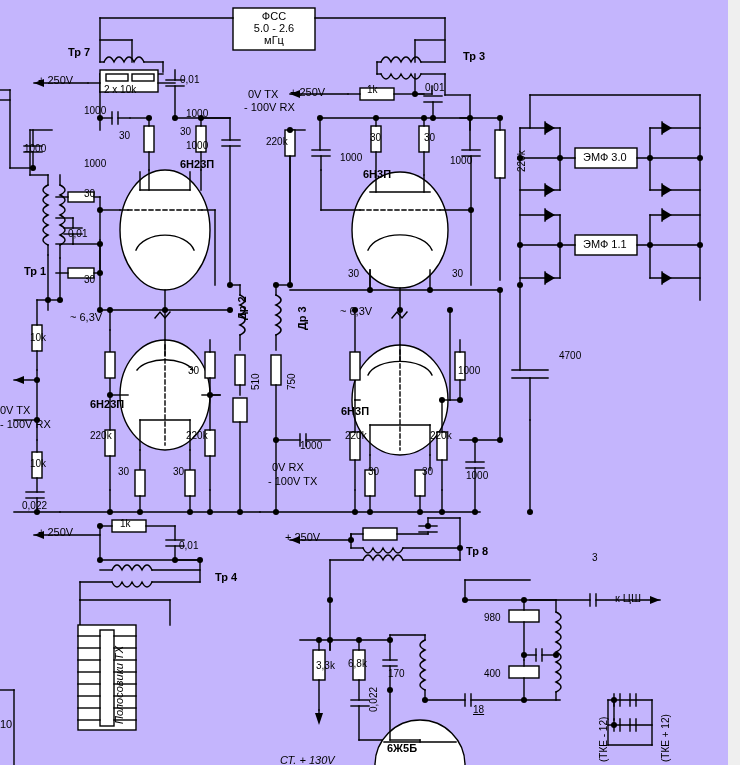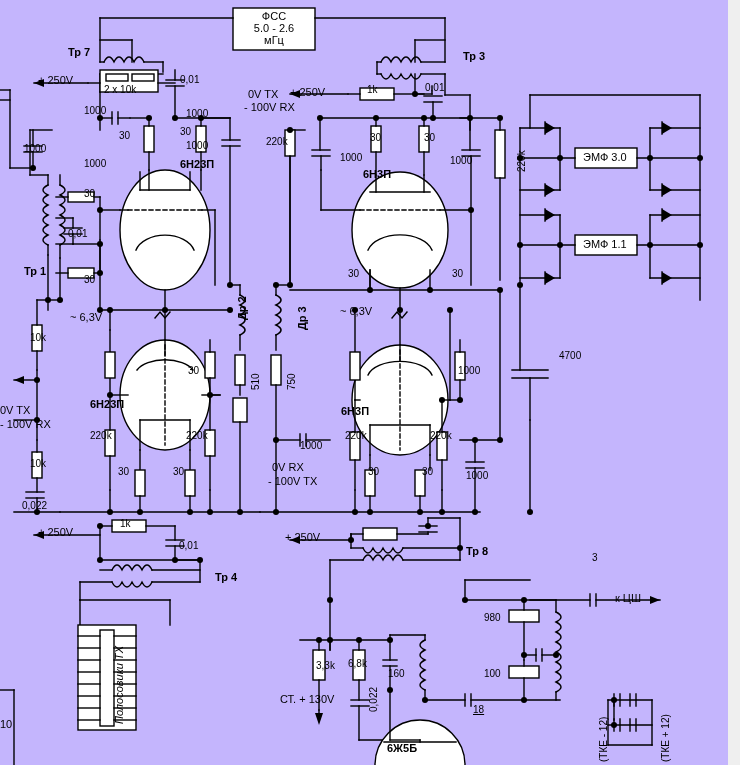--- a/index.html
+++ b/index.html
@@ -619,21 +619,21 @@
 <div class="lbl" style="left:285px;top:531px;">+ 250V</div>
 <div class="lbl" style="left:70px;top:311px;">~ 6,3V</div>
 <div class="lbl" style="left:340px;top:305px;">~ 6,3V</div>
 
 <div class="lbl" style="left:248px;top:88px;">0V TX</div>
 <div class="lbl" style="left:244px;top:101px;">- 100V RX</div>
 <div class="lbl" style="left:0px;top:404px;">0V TX</div>
 <div class="lbl" style="left:0px;top:418px;">- 100V RX</div>
 <div class="lbl" style="left:272px;top:461px;">0V RX</div>
 <div class="lbl" style="left:268px;top:475px;">- 100V TX</div>
-<div class="lbl" style="left:280px;top:693px;">СТ. + 130V</div>
+<div class="lbl" style="left:280px;top:754px;font-style:italic;">СТ. + 130V</div>
 
 <div class="lbl s" style="left:104px;top:84px;">2 x 10k</div>
 <div class="lbl s" style="left:180px;top:74px;">0,01</div>
 <div class="lbl s" style="left:84px;top:105px;">1000</div>
 <div class="lbl s" style="left:24px;top:143px;">1000</div>
 <div class="lbl s" style="left:119px;top:130px;">30</div>
 <div class="lbl s" style="left:180px;top:126px;">30</div>
 <div class="lbl s" style="left:186px;top:140px;">1000</div>
 <div class="lbl s" style="left:84px;top:188px;">30</div>
 <div class="lbl s" style="left:68px;top:228px;">0,01</div>
@@ -662,25 +662,25 @@
 <div class="lbl s" style="left:430px;top:430px;">220k</div>
 <div class="lbl s" style="left:348px;top:268px;">30</div>
 <div class="lbl s" style="left:452px;top:268px;">30</div>
 <div class="lbl s" style="left:368px;top:466px;">30</div>
 <div class="lbl s" style="left:422px;top:466px;">30</div>
 <div class="lbl s" style="left:458px;top:365px;">1000</div>
 <div class="lbl s" style="left:466px;top:470px;">1000</div>
 <div class="lbl s" style="left:525px;top:350px;margin-left:34px;">4700</div>
 <div class="lbl s" style="left:592px;top:552px;">3</div>
 <div class="lbl s" style="left:484px;top:612px;">980</div>
-<div class="lbl s" style="left:484px;top:668px;">100</div>
+<div class="lbl s" style="left:484px;top:668px;">400</div>
 <div class="lbl s" style="left:288px;top:660px;margin-left:28px;">3,3k</div>
 <div class="lbl s" style="left:348px;top:658px;">6,8k</div>
 <div class="lbl rot90 s" style="left:368px;top:712px;">0,022</div>
-<div class="lbl s" style="left:388px;top:668px;">160</div>
+<div class="lbl s" style="left:388px;top:668px;">170</div>
 <div class="lbl s" style="left:473px;top:704px;text-decoration:underline;">18</div>
 <div class="lbl s" style="left:300px;top:440px;">1000</div>
 <div class="lbl s" style="left:84px;top:158px;">1000</div>
 <div class="lbl s" style="left:186px;top:108px;">1000</div>
 
 <div class="lbl" style="left:615px;top:592px;">к ЦШ</div>
 <div class="lbl rot90 s" style="left:598px;top:762px;">(ТКЕ - 12)</div>
 <div class="lbl rot90 s" style="left:660px;top:762px;">(ТКЕ + 12)</div>
 <div class="lbl" style="left:0px;top:718px;">10</div>
 

